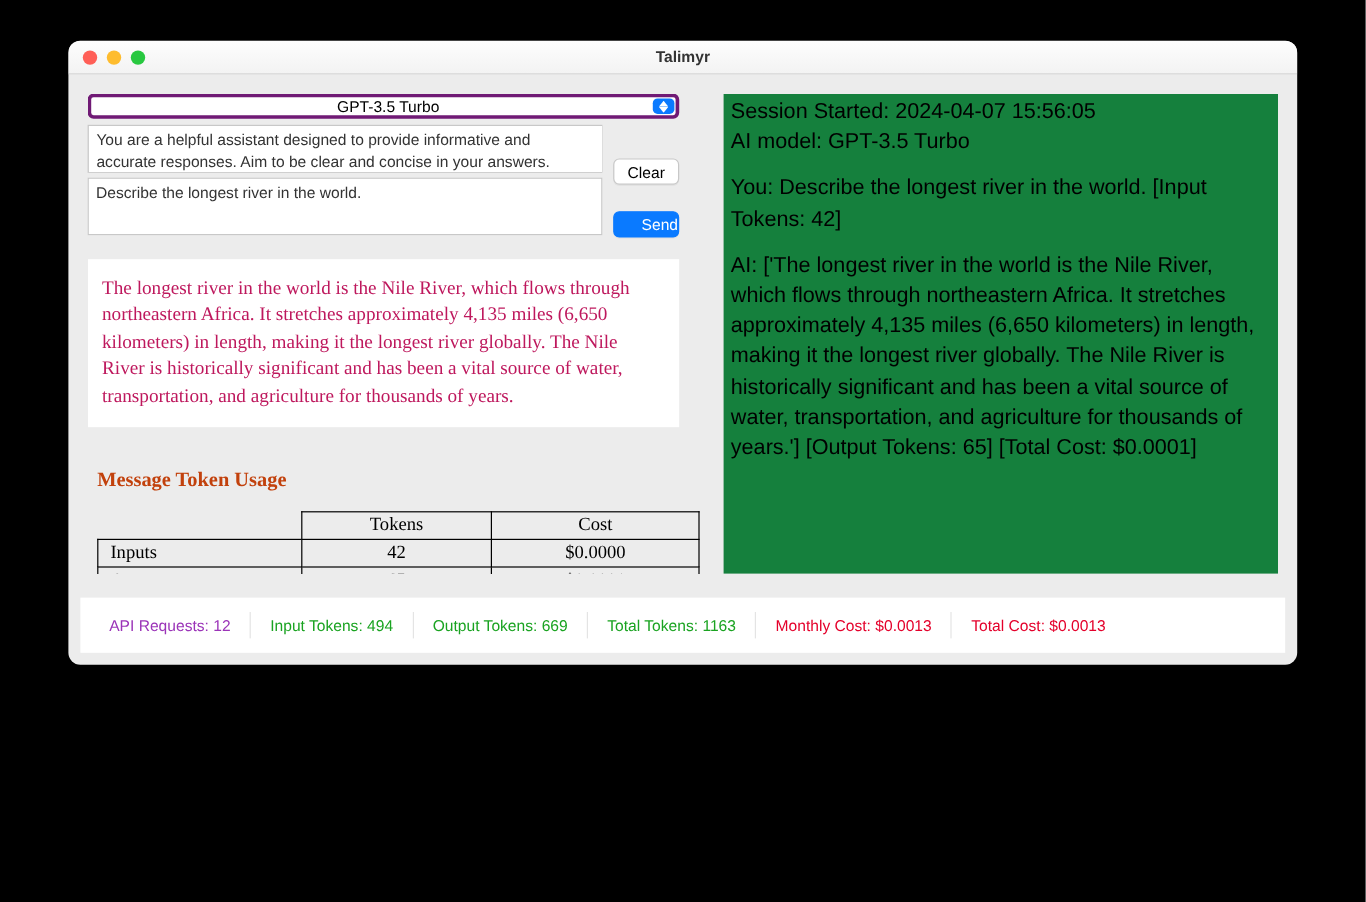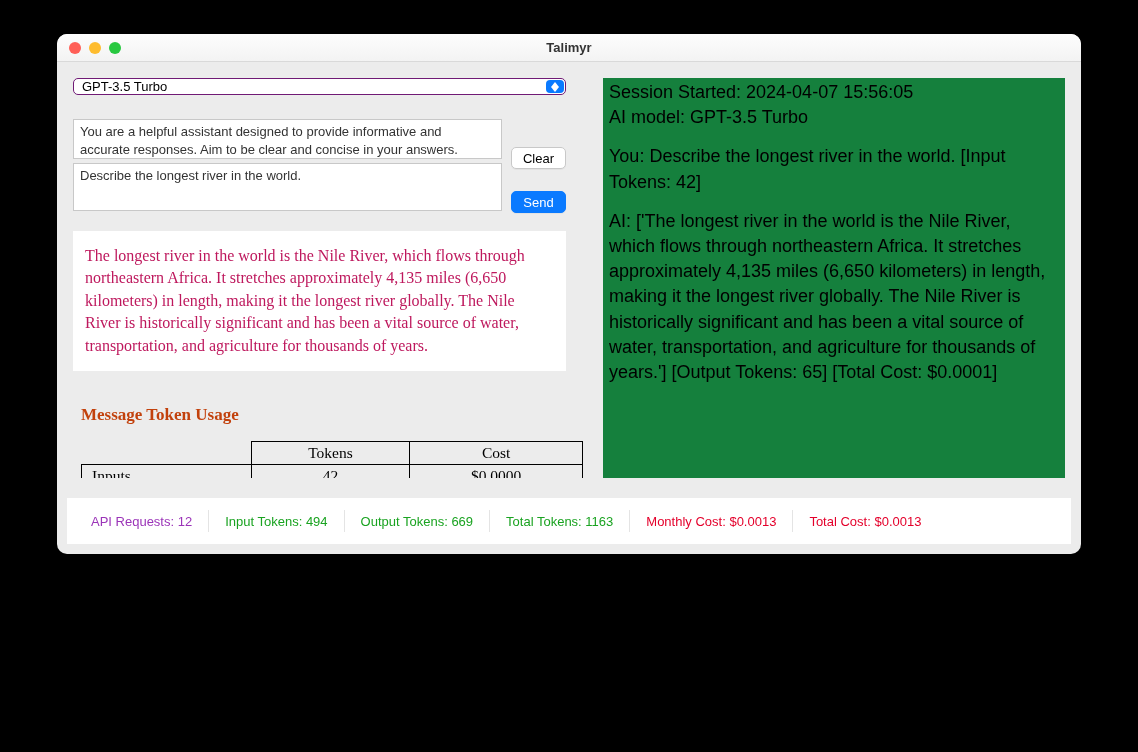--- a/index.html
+++ b/index.html
@@ -64,28 +64,29 @@
     .right-col {
       flex: 1;
       display: flex;
       flex-direction: column;
     }
     .model-select {
       position: relative;
       width: 493px;
       height: 22px;
       background: #fff;
-      border: 1px solid #701a75;
+      border: 3px solid #701a75;
       border-radius: 5px;
       font-size: 13px;
       padding-left: 8px;
       display: flex;
       align-items: center;
       cursor: pointer;
-      margin-bottom: 24px;
+      margin-bottom: 5px;
+      justify-content: center;
     }
     .select-arrows {
       position: absolute;
       right: 1px; top: 1px; bottom: 1px; width: 18px;
       background: #0a7aff;
       border-radius: 4px;
       display: flex;
       flex-direction: column;
       align-items: center;
       justify-content: center;
@@ -130,20 +131,21 @@
       border: 1px solid #c8c8c8;
       background: #fff;
       cursor: pointer;
       box-shadow: 0 1px 0 rgba(0,0,0,0.04);
     }
     .btn.primary {
       background: #0a7aff;
       border-color: #0a7aff;
       color: #fff;
       font-weight: 500;
+      text-align: right;
     }
     .response-box {
       width: 493px;
       height: 196px;
       background: #fff;
       padding: 14px 12px;
       font-family: Georgia, 'Times New Roman', serif;
       font-size: 16px;
       line-height: 1.4;
       color: #be185d;

